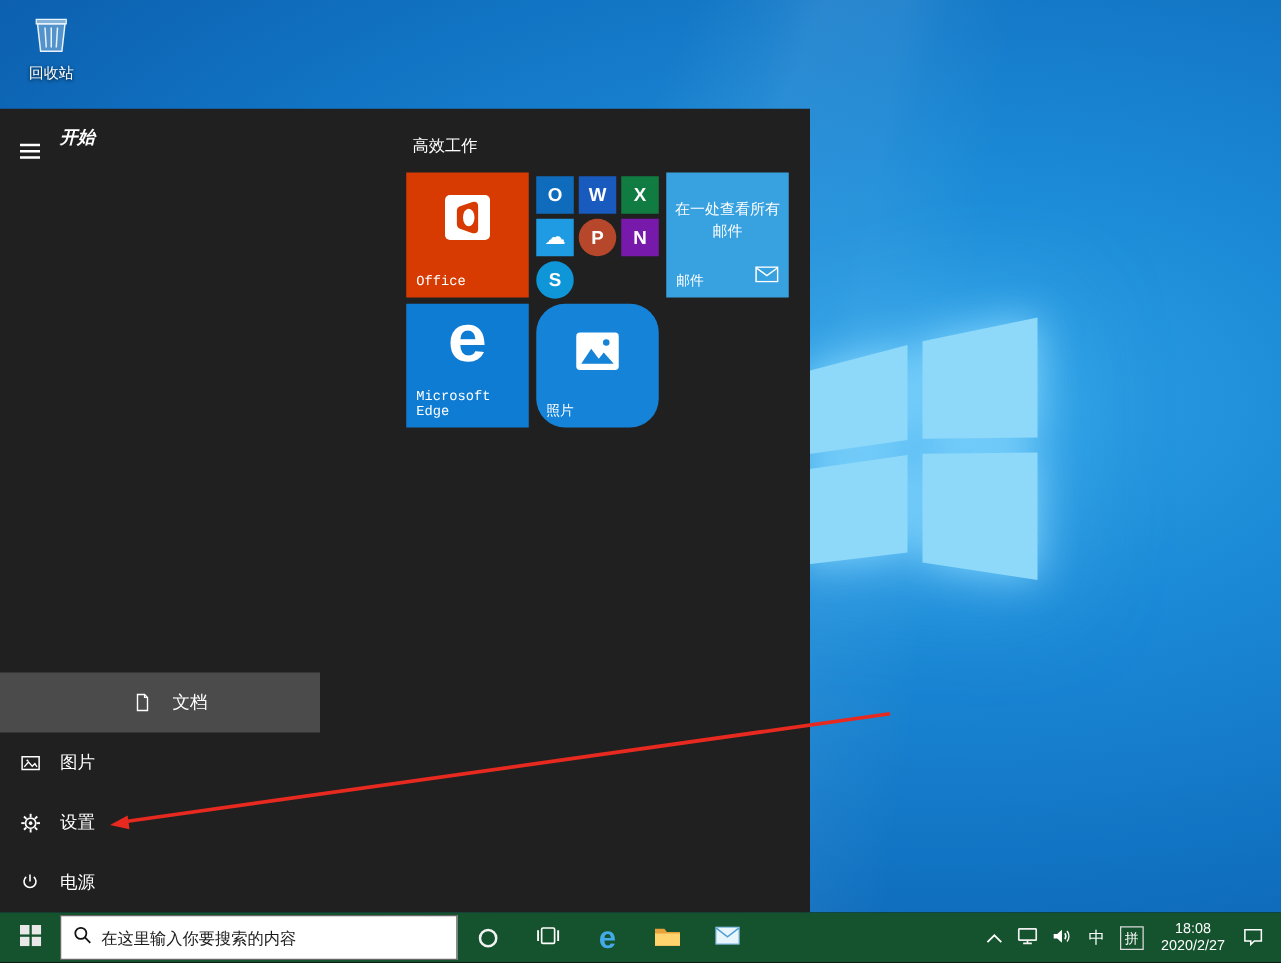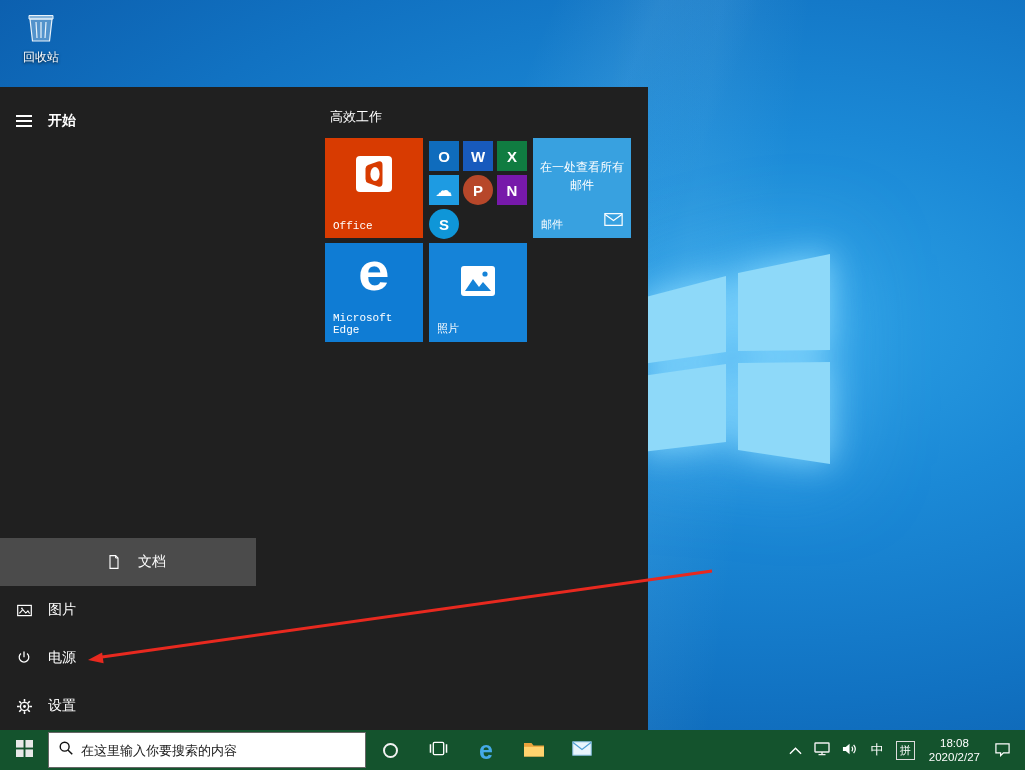--- a/index.html
+++ b/index.html
@@ -27,21 +27,21 @@
   }
   .win-logo polygon { fill:#8ed9f9; }
   
   .recycle-bin { position:absolute; left:14px; top:8px; width:54px; text-align:center; cursor:pointer; }
   .rb-label { font-size:12px; color:#fff; text-shadow:0 1px 3px rgba(0,0,0,.85); margin-top:1px; }
   
   .start-menu {
     position:absolute; left:0; top:87px; width:648px; height:643px;
     background:#202020; z-index:10;
   }
-  .menu-header { position:absolute; top:14px; left:0; width:256px; height:40px; display:flex; align-items:center; }
+  .menu-header { position:absolute; top:14px; left:0; width:256px; height:40px; display:flex; align-items:flex-start;font-style:italic; }
   .hamburger { width:48px; height:40px; background:none; border:none; display:flex; flex-direction:column;
     gap:3px; align-items:center; justify-content:center; cursor:pointer; }
   .hamburger .hl { width:16px; height:2px; background:#fff; }
   .menu-title { color:#fff; font-size:14px; font-weight:700; }
   .sidebar { position:absolute; left:0; bottom:0; width:256px; }
   .side-item { height:48px; display:flex; align-items:center; color:#fff; cursor:pointer; }
   .side-item.active { background:#4b4b4b;justify-content:center; }
   .side-icon { width:48px; display:flex; justify-content:center; align-items:center; }
   .side-label { font-size:14px; }
   .group-title { position:absolute; left:330px; top:21px; font-size:13px; color:#fff; }
@@ -57,21 +57,21 @@
   .mini.m-excel     { left:68px; top:3px;  background:#107c41; }
   .mini.m-onedrive  { left:0;  top:37px; background:#1e9be2; font-size:17px; }
   .mini.m-powerpoint{ left:34px; top:37px; background:#b7472a; border-radius:50%; }
   .mini.m-onenote   { left:68px; top:37px; background:#7719aa; }
   .mini.m-skype     { left:0;  top:71px; background:#0f96d8; border-radius:50%; }
   .tile.mail { left:533px; top:51px; width:98px; height:100px; background:#38a1e0; }
   .mail-center { position:absolute; top:21px; left:0; right:0; text-align:center; font-size:12px; line-height:18px; }
   .mail-env { position:absolute; right:8px; bottom:7px; }
   .tile.edge-tile { left:325px; top:156px; width:98px; height:99px; background:#0f7cd4; }
   .edge-e { position:absolute; top:2px; left:0; right:0; text-align:center; font-size:54px; font-weight:700; color:#fff; }
-  .tile.photos { left:429px; top:156px; width:98px; height:99px; background:#1583d8; }
+  .tile.photos { left:429px; top:156px; width:98px; height:99px; background:#1583d8;border-radius:23px; }
   .photos-icon { position:absolute; top:22px; left:50%; transform:translateX(-50%); }
   
   .annotation { position:absolute; left:0; top:0; z-index:40; pointer-events:none; }
   
   .taskbar {
     position:absolute; left:0; bottom:0; width:1025px; height:40px;
     background:#14532d; display:flex; align-items:center; z-index:20;
   }
   .tb-btn { width:48px; height:40px; background:none; border:none; display:flex;
     align-items:center; justify-content:center; cursor:pointer; flex:0 0 auto; }
@@ -143,46 +143,46 @@
           <svg viewBox="0 0 20 20" width="17" height="17">
             <rect x="2" y="4" width="16" height="12" stroke="#fff" stroke-width="1.4" fill="none"></rect>
             <path d="M4 13.5 l4 -4.5 3.5 4 2.5 -2.5 2 3" stroke="#fff" stroke-width="1.3" fill="none"></path>
             <circle cx="7" cy="7.5" r="1" fill="#fff"></circle>
           </svg>
         </span>
         <span class="side-label">图片</span>
       </div>
       <div class="side-item">
         <span class="side-icon">
-          <svg viewBox="0 0 20 20" width="16" height="16">
-            <path d="M10 2 v7" stroke="#fff" stroke-width="1.6" fill="none"></path>
-            <path d="M13.8 4.4 a6 6 0 1 1 -7.6 0" stroke="#fff" stroke-width="1.6" fill="none"></path>
-          </svg>
-        </span>
-        <span class="side-label">电源</span>
-      </div>
-      <div class="side-item">
-        <span class="side-icon">
           <svg viewBox="0 0 20 20" width="17" height="17">
             <g fill="#fff">
               <rect x="9.1" y="1.2" width="1.8" height="3.2"></rect>
               <rect x="9.1" y="1.2" width="1.8" height="3.2" transform="rotate(45 10 10)"></rect>
               <rect x="9.1" y="1.2" width="1.8" height="3.2" transform="rotate(90 10 10)"></rect>
               <rect x="9.1" y="1.2" width="1.8" height="3.2" transform="rotate(135 10 10)"></rect>
               <rect x="9.1" y="1.2" width="1.8" height="3.2" transform="rotate(180 10 10)"></rect>
               <rect x="9.1" y="1.2" width="1.8" height="3.2" transform="rotate(225 10 10)"></rect>
               <rect x="9.1" y="1.2" width="1.8" height="3.2" transform="rotate(270 10 10)"></rect>
               <rect x="9.1" y="1.2" width="1.8" height="3.2" transform="rotate(315 10 10)"></rect>
             </g>
             <circle cx="10" cy="10" r="4.8" stroke="#fff" stroke-width="1.6" fill="none"></circle>
             <circle cx="10" cy="10" r="1.7" fill="#fff"></circle>
           </svg>
         </span>
         <span class="side-label">设置</span>
       </div>
+      <div class="side-item">
+        <span class="side-icon">
+          <svg viewBox="0 0 20 20" width="16" height="16">
+            <path d="M10 2 v7" stroke="#fff" stroke-width="1.6" fill="none"></path>
+            <path d="M13.8 4.4 a6 6 0 1 1 -7.6 0" stroke="#fff" stroke-width="1.6" fill="none"></path>
+          </svg>
+        </span>
+        <span class="side-label">电源</span>
+      </div>
     </div>
 
     <div class="group-title">高效工作</div>
 
     <div class="tile office">
       <span class="office-logo">
         <svg viewBox="0 0 40 40" width="40" height="40">
           <rect x="2" y="2" width="36" height="36" rx="4" fill="#fff"></rect>
           <path d="M14 11 L24 7.5 Q28.5 6.5 28.5 11 V29 Q28.5 33.5 24 32.5 L14 29 Q11.5 28 11.5 25 V14.5 Q11.5 12 14 11 Z" fill="#d83b01"></path>
           <ellipse cx="21" cy="20" rx="4.6" ry="7" fill="#fff"></ellipse>

